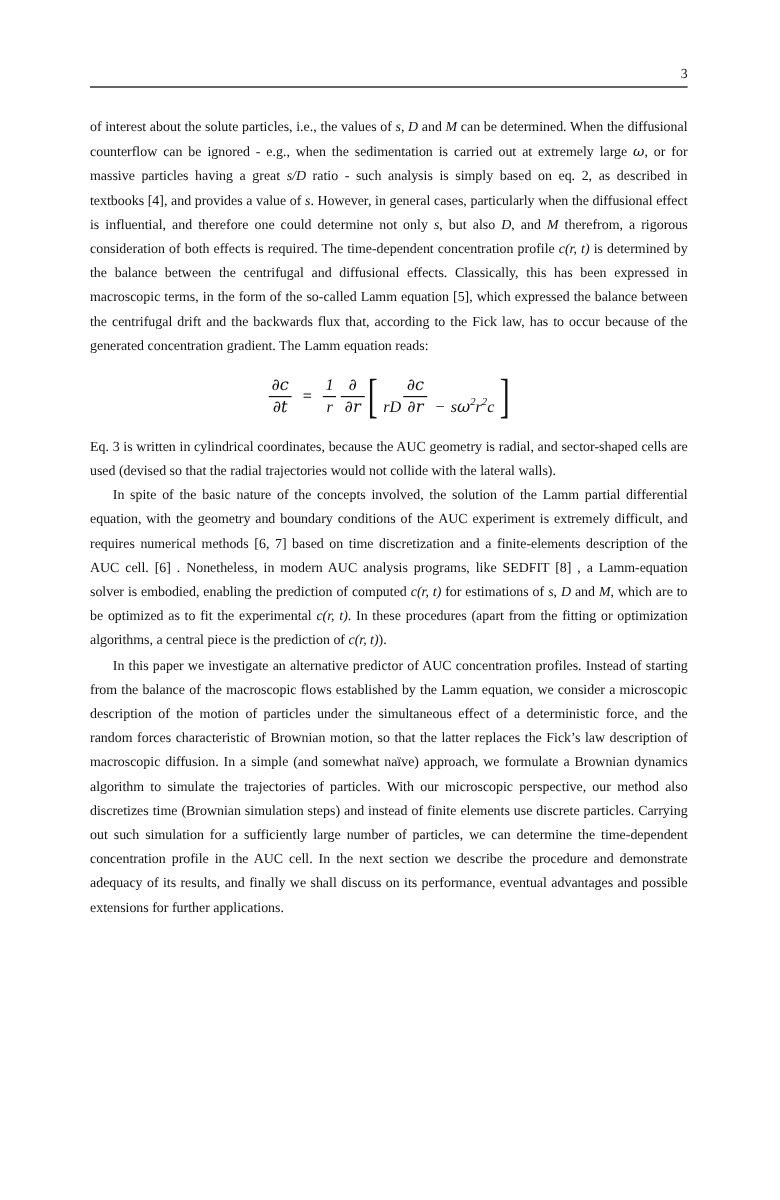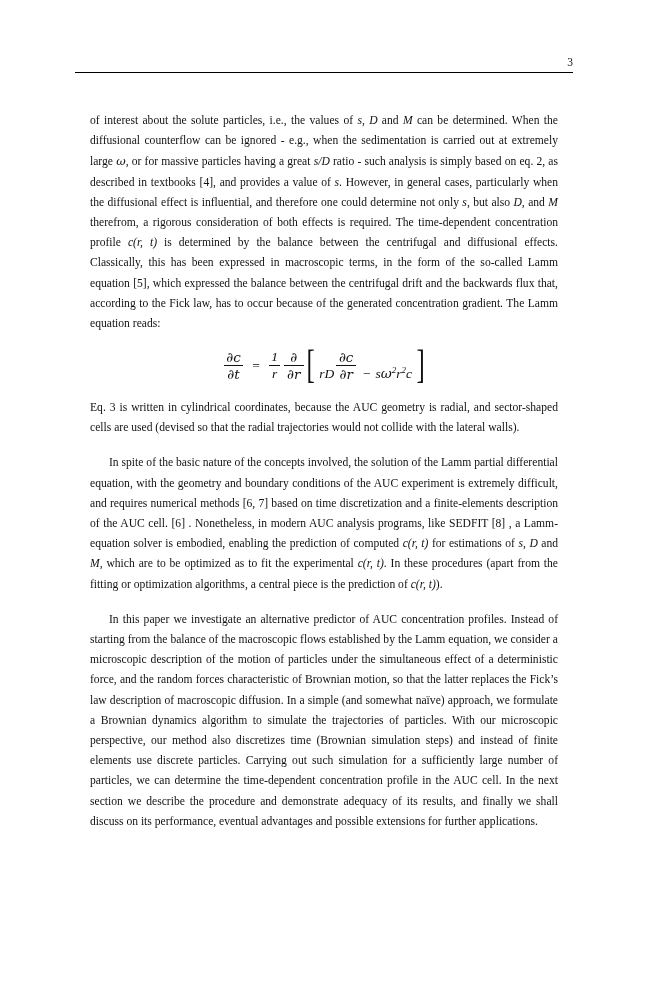--- a/index.html
+++ b/index.html
@@ -33,21 +33,21 @@
     border-bottom: 1.4px solid #000000;
     width: 100%;
   }
   .content {
     position: absolute;
     left: 75px;
     top: 96px;
     width: 498px;
   }
   p.body {
-    margin: 15px;
+    margin: 0;
     font-size: 11.6px;
     line-height: 20.2px;
     text-align: justify;
     text-justify: inter-word;
     color: #111111;
     hyphens: manual;
   }
   p.indent {
     text-indent: 19px;
   }

